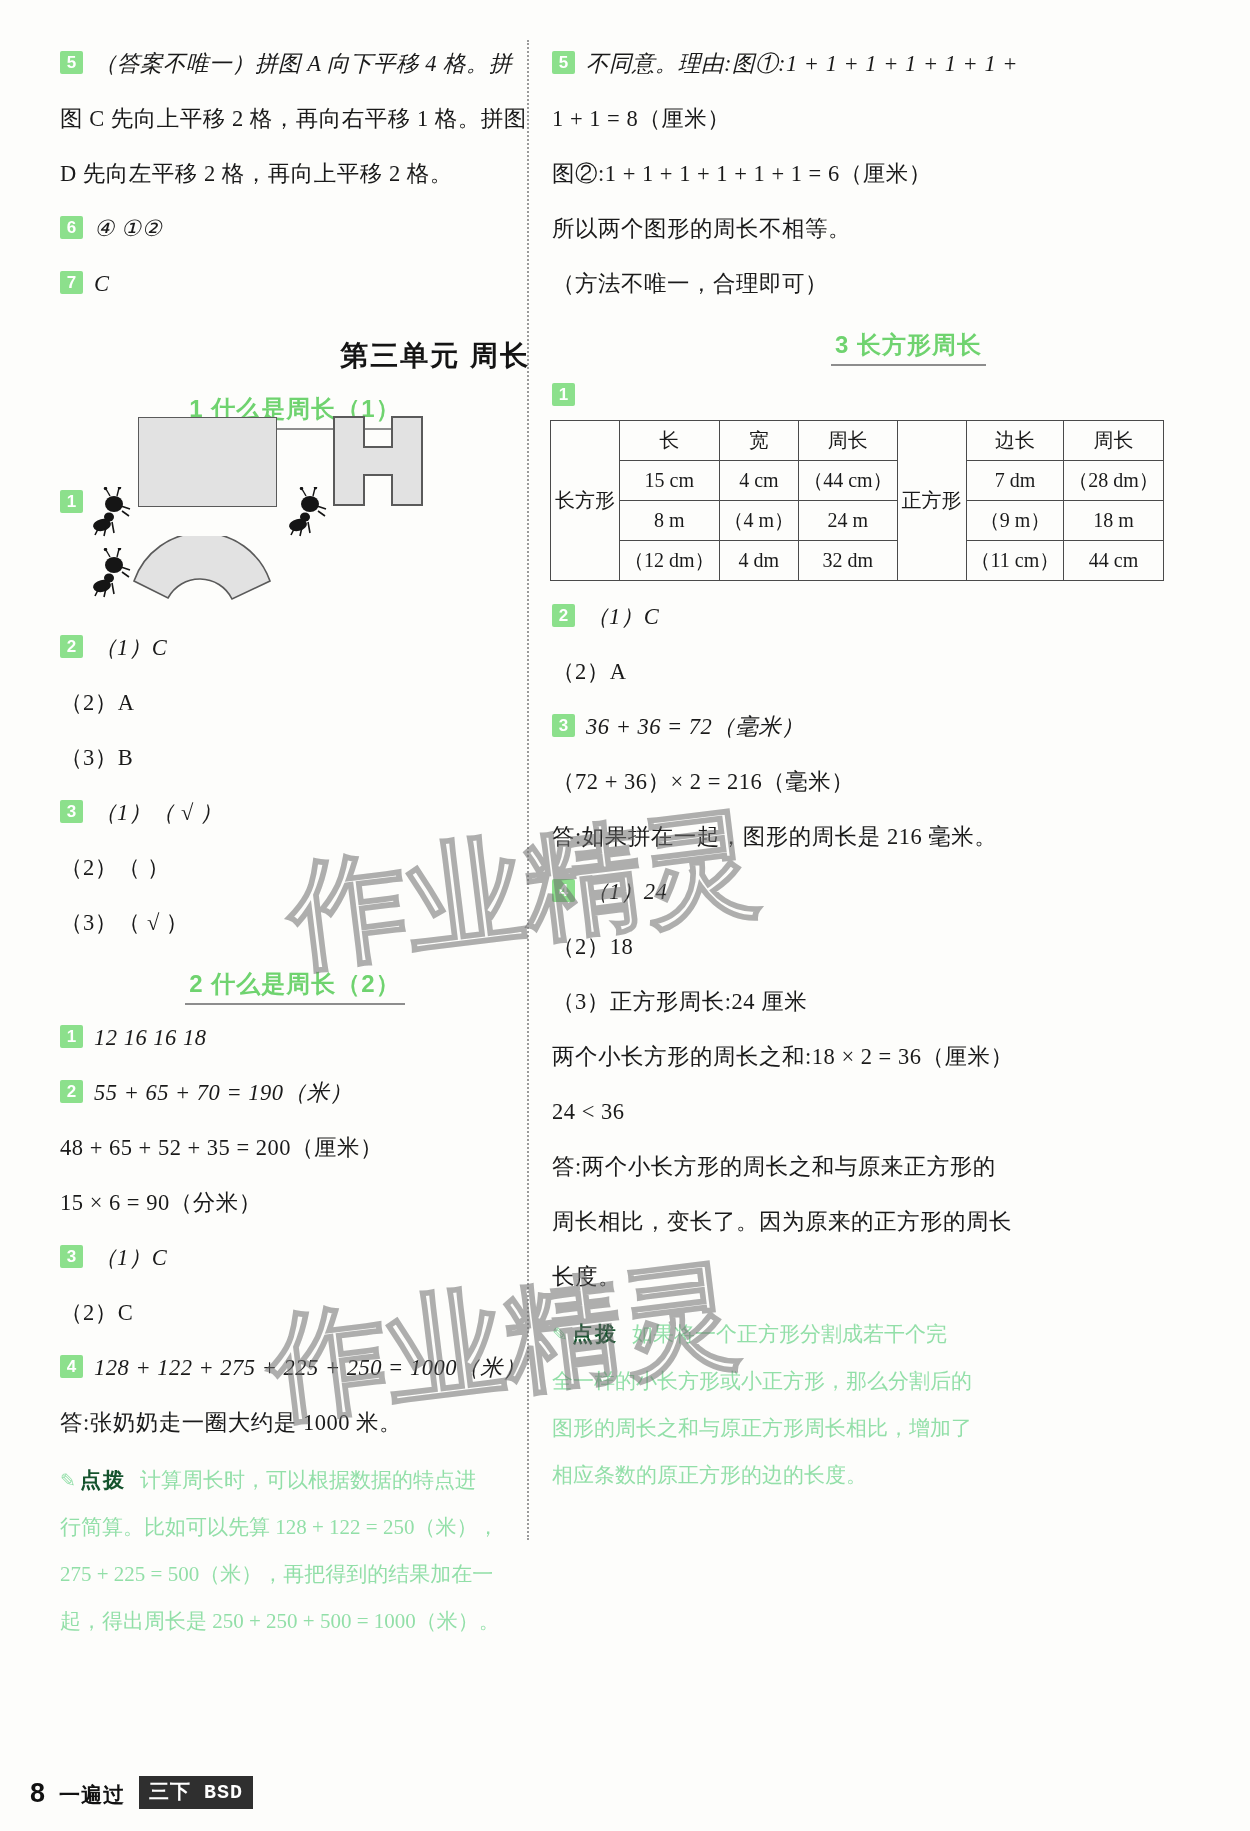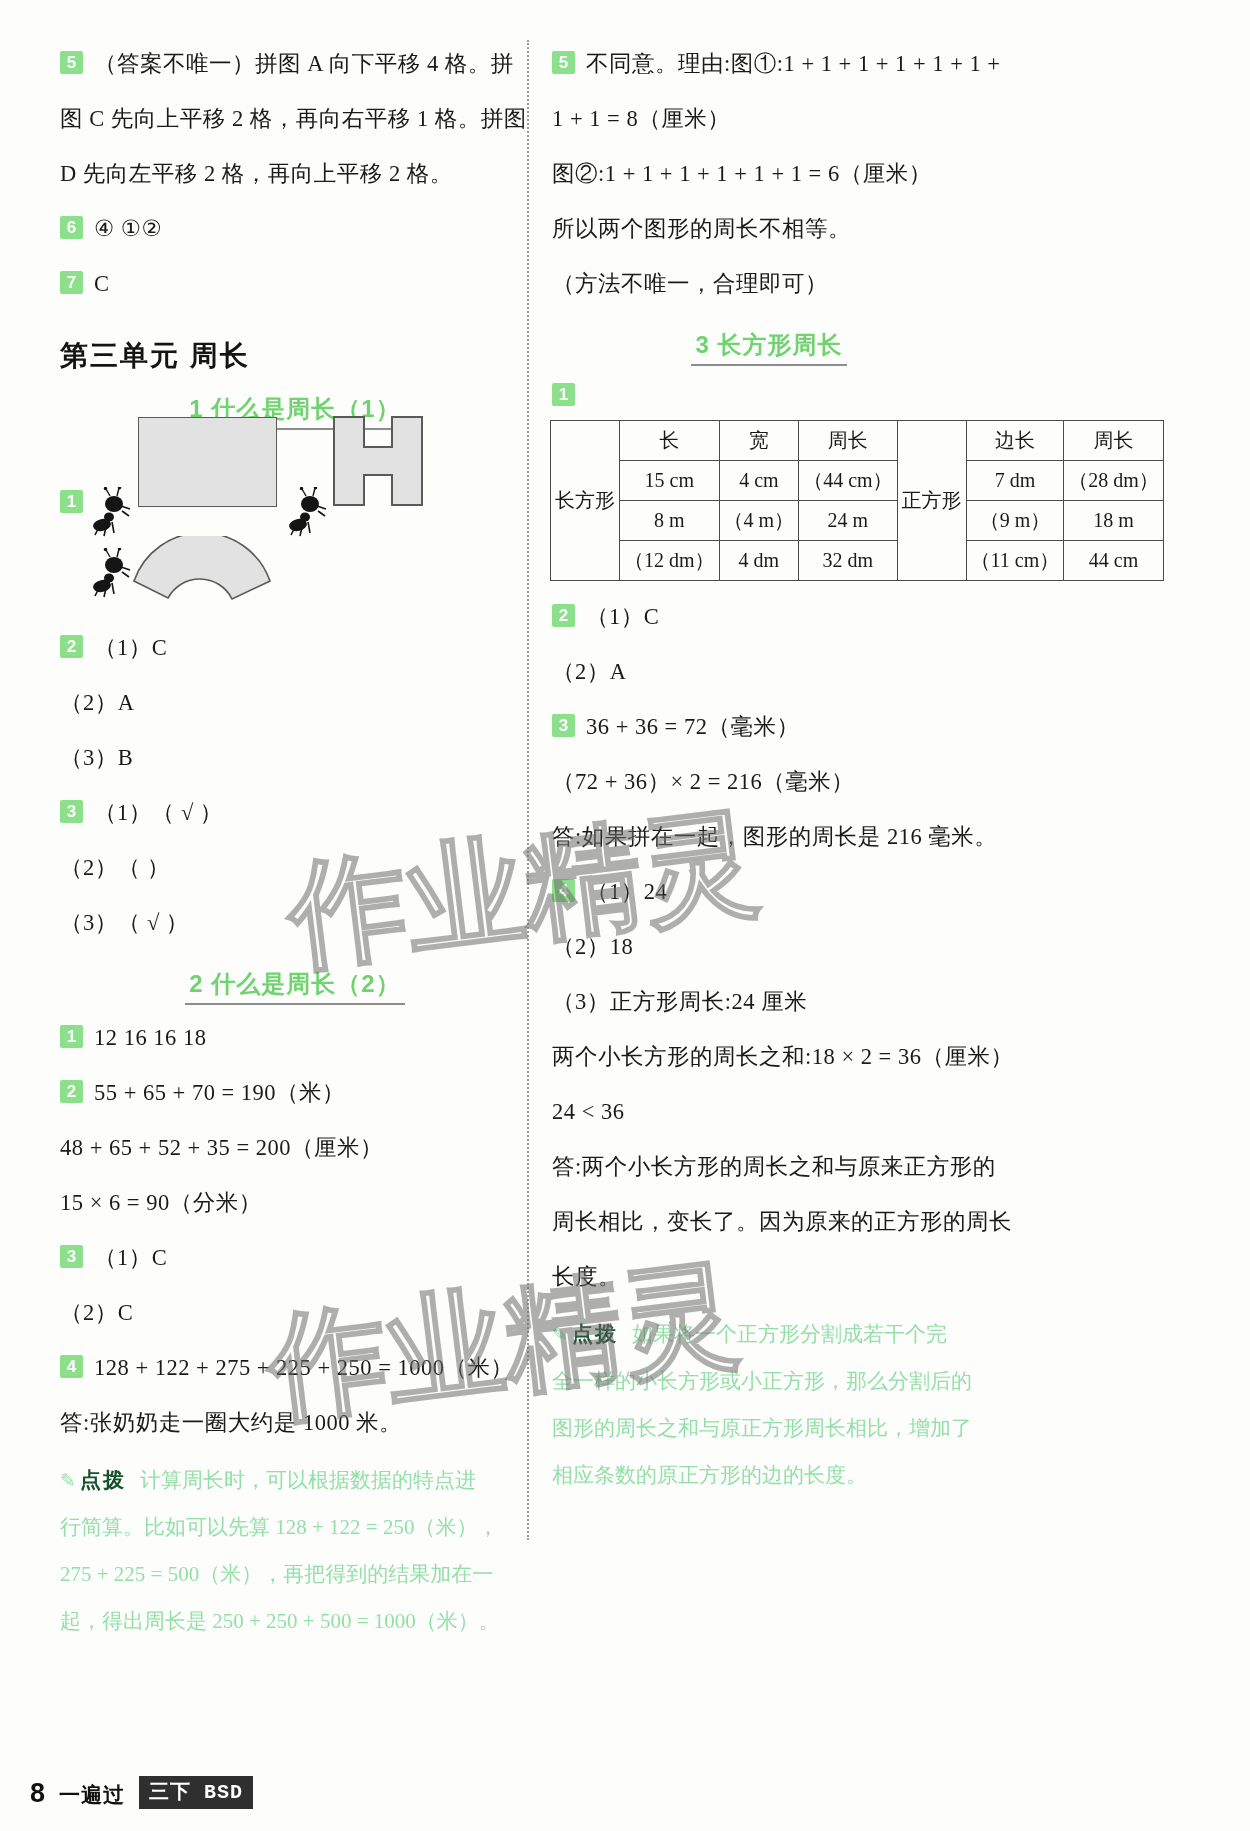--- a/index.html
+++ b/index.html
@@ -25,21 +25,21 @@
   }
 
   
   .line{
     font-size:22.5px;
     line-height:55px;
     letter-spacing:0.5px;
     white-space:nowrap;
   }
   .qline{display:flex;align-items:flex-start;}
-  .qbody{flex:1;}
+  .qbody{flex:1;font-style:italic;}
 
   
   .badge{
     display:inline-block;
     width:23px;height:23px;
     background:#8ce08c;
     color:#ffffff;
     font-family:"Liberation Sans","DejaVu Sans",sans-serif;
     font-weight:bold;
     font-size:17px;
@@ -48,41 +48,41 @@
     border-radius:2px;
     margin-right:11px;
     vertical-align:2px;
     position:relative;
     top:15px;
   }
   .badge.inflow{top:0;vertical-align:middle;}
 
   
   .unit-title{
-    text-align:left;
+    text-align:right;
     font-family:"Liberation Sans","DejaVu Sans",sans-serif;
     font-weight:bold;
     font-size:28px;
     letter-spacing:2px;
     margin:26px 0 8px 0;
     color:#141414;
   }
   
   .sec-head{
     text-align:center;
     color:#6fd36f;
     font-family:"Liberation Sans","DejaVu Sans",sans-serif;
     font-weight:bold;
     font-size:24px;
     letter-spacing:1px;
     margin:18px 0 10px 0;
     position:relative;
   }
   .sec-head span.txt{border-bottom:2px solid #8d8d8d;padding:0 4px 6px 4px;}
-  .sec-head.right-align{text-align:center;padding-right:36px;}
+  .sec-head.right-align{text-align:right;padding-right:36px;}
 
   
   .tip{
     color:#92dfa8;
     font-size:21px;
     line-height:47px;
     margin-top:6px;
   }
   .tip .tag{
     font-family:"Liberation Sans","DejaVu Sans",sans-serif;

